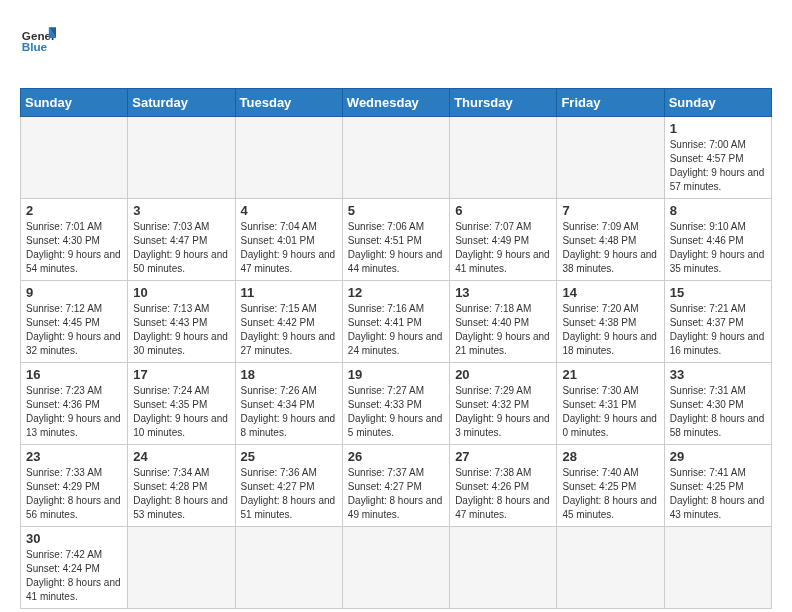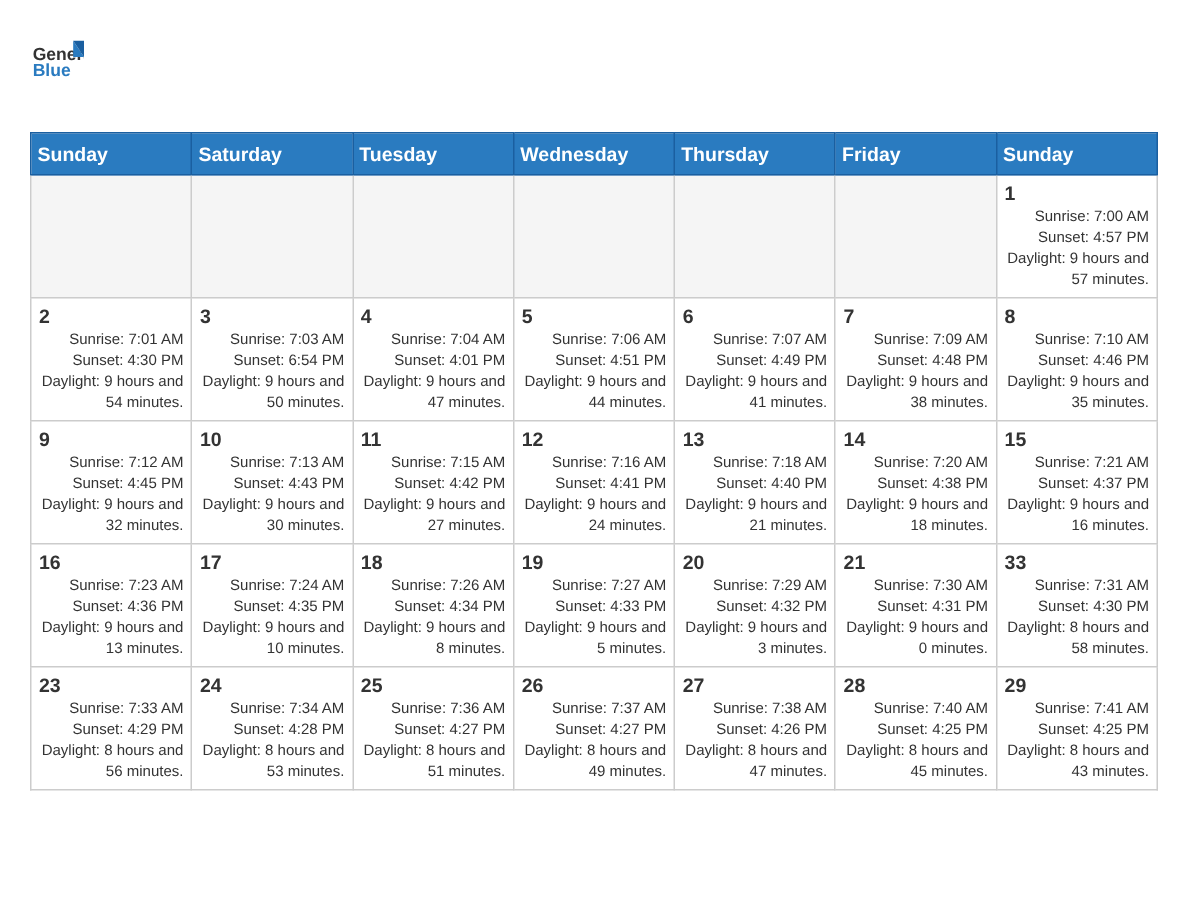--- a/index.html
+++ b/index.html
@@ -68,21 +68,20 @@
     .day-number {
       font-size: 13px;
       font-weight: bold;
       margin-bottom: 2px;
       display: block;
     }
     .day-info {
       font-size: 10px;
       line-height: 1.4;
       color: #333;
-      text-align: right;
     }
     .row-last td {
       min-height: 60px;
     }
   </style>
 </head>
 <body>
 
 <div class="header-section">
   <div class="logo">
@@ -135,21 +134,21 @@
       <tr>
         <td>
           <span class="day-number">2</span>
           <div class="day-info">Sunrise: 7:01 AM
 Sunset: 4:30 PM
 Daylight: 9 hours and 54 minutes.</div>
         </td>
         <td>
           <span class="day-number">3</span>
           <div class="day-info">Sunrise: 7:03 AM
-Sunset: 6:54 PM
+Sunset: 4:47 PM
 Daylight: 9 hours and 50 minutes.</div>
         </td>
         <td>
           <span class="day-number">4</span>
           <div class="day-info">Sunrise: 7:04 AM
 Sunset: 4:01 PM
 Daylight: 9 hours and 47 minutes.</div>
         </td>
         <td>
           <span class="day-number">5</span>
@@ -164,21 +163,21 @@
 Daylight: 9 hours and 41 minutes.</div>
         </td>
         <td>
           <span class="day-number">7</span>
           <div class="day-info">Sunrise: 7:09 AM
 Sunset: 4:48 PM
 Daylight: 9 hours and 38 minutes.</div>
         </td>
         <td>
           <span class="day-number">8</span>
-          <div class="day-info">Sunrise: 7:10 AM
+          <div class="day-info">Sunrise: 9:10 AM
 Sunset: 4:46 PM
 Daylight: 9 hours and 35 minutes.</div>
         </td>
       </tr>
       <tr>
         <td>
           <span class="day-number">9</span>
           <div class="day-info">Sunrise: 7:12 AM
 Sunset: 4:45 PM
 Daylight: 9 hours and 32 minutes.</div>
@@ -301,14 +300,28 @@
 Sunset: 4:25 PM
 Daylight: 8 hours and 45 minutes.</div>
         </td>
         <td>
           <span class="day-number">29</span>
           <div class="day-info">Sunrise: 7:41 AM
 Sunset: 4:25 PM
 Daylight: 8 hours and 43 minutes.</div>
         </td>
       </tr>
+      <tr class="row-last">
+        <td>
+          <span class="day-number">30</span>
+          <div class="day-info">Sunrise: 7:42 AM
+Sunset: 4:24 PM
+Daylight: 8 hours and 41 minutes.</div>
+        </td>
+        <td class="empty"></td>
+        <td class="empty"></td>
+        <td class="empty"></td>
+        <td class="empty"></td>
+        <td class="empty"></td>
+        <td class="empty"></td>
+      </tr>
     </tbody>
 </table>
 
 </body></html>

